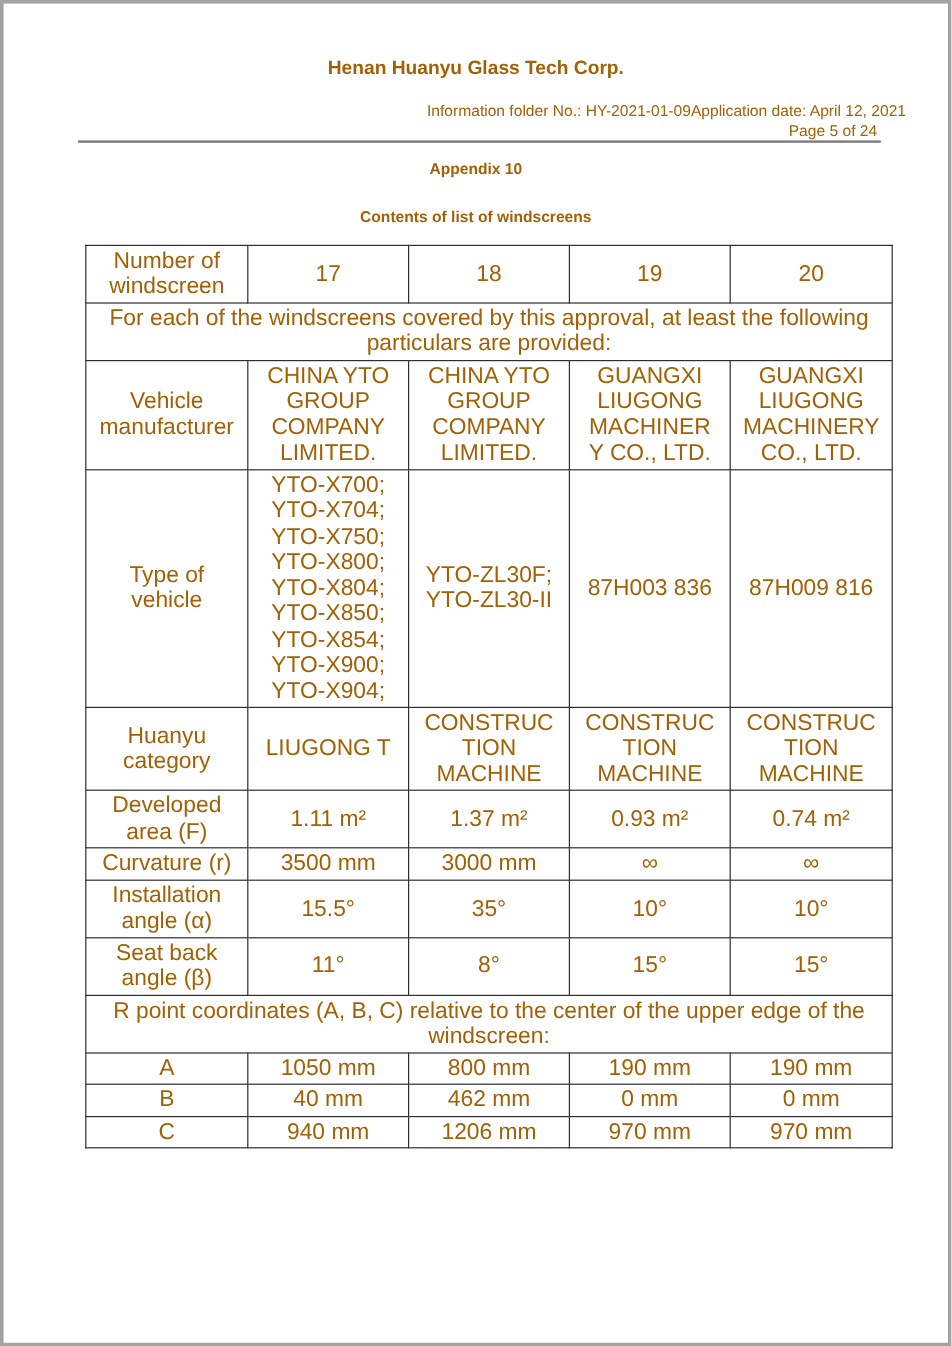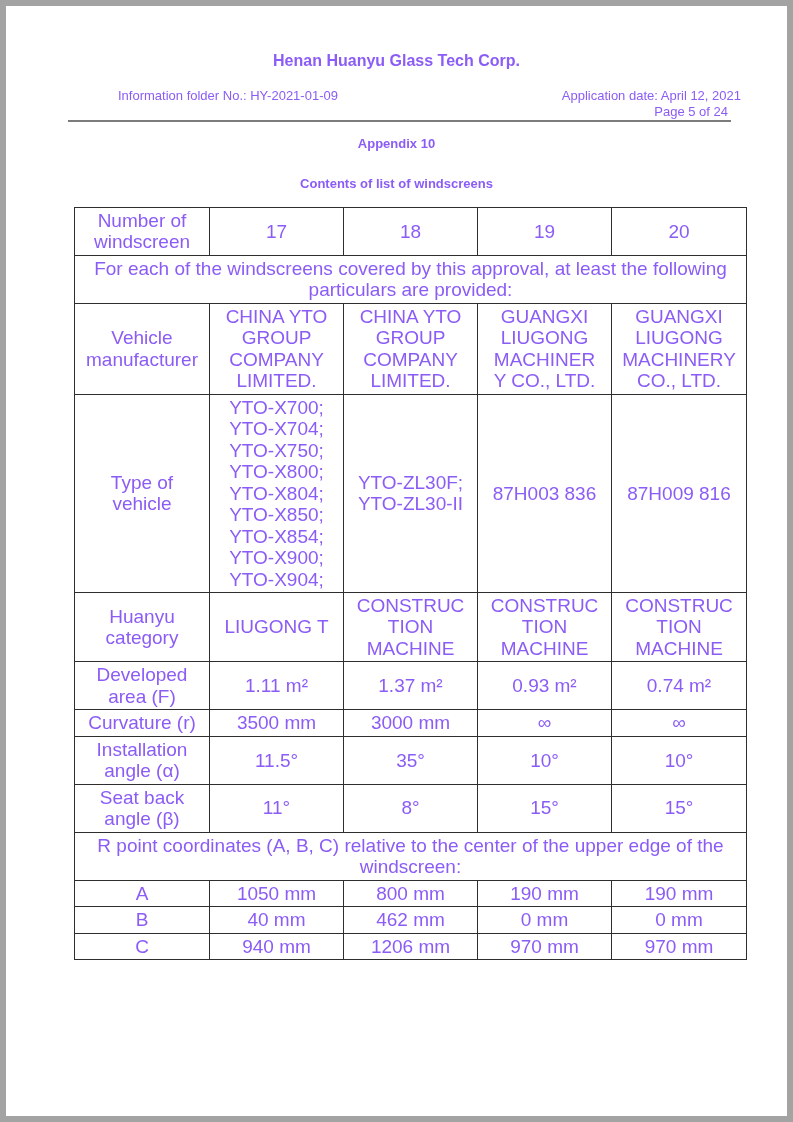--- a/index.html
+++ b/index.html
@@ -1,36 +1,36 @@
 <!DOCTYPE html>
 <html><head>
 <meta charset="utf-8">
 <style>
   html,body{margin:0;padding:0;background:#fff;}
   .page{
     position:relative;
     width:793px;height:1122px;
     box-sizing:border-box;
     background:#fff;
-    border:6px solid #a3a3a3;
+    border:3px solid #a3a3a3;
     font-family:"Liberation Sans","DejaVu Sans",sans-serif;
-    color:#8b5cf6;
+    color:#a16207;
     overflow:hidden;
   }
   .company{
     margin-top:45px;
     text-align:center;
     font-size:16px;
     font-weight:bold;
     line-height:19px;
   }
   .meta{
     display:flex;
-    justify-content:space-between;
-    margin:18px 46px 0 112px;
+    justify-content:flex-end;
+    margin:18px 35px 0 112px;
     font-size:13px;
     line-height:15px;
   }
   .page-num{
     margin:1px 59px 0 0;
     text-align:right;
     font-size:13px;
     line-height:15px;
   }
   .rule{
@@ -155,21 +155,21 @@
     <tr class="h24">
       <td class="lbl">Curvature (r)</td>
       <td class="val">3500 mm</td>
       <td class="val">3000 mm</td>
       <td class="val">∞</td>
       <td class="val">∞</td>
     </tr>
 
     <tr class="h30">
       <td class="lbl">Installation angle (α)</td>
-      <td class="val">11.5°</td>
+      <td class="val">15.5°</td>
       <td class="val">35°</td>
       <td class="val">10°</td>
       <td class="val">10°</td>
     </tr>
 
     <tr class="h26">
       <td class="lbl">Seat back angle (β)</td>
       <td class="val">11°</td>
       <td class="val">8°</td>
       <td class="val">15°</td>

